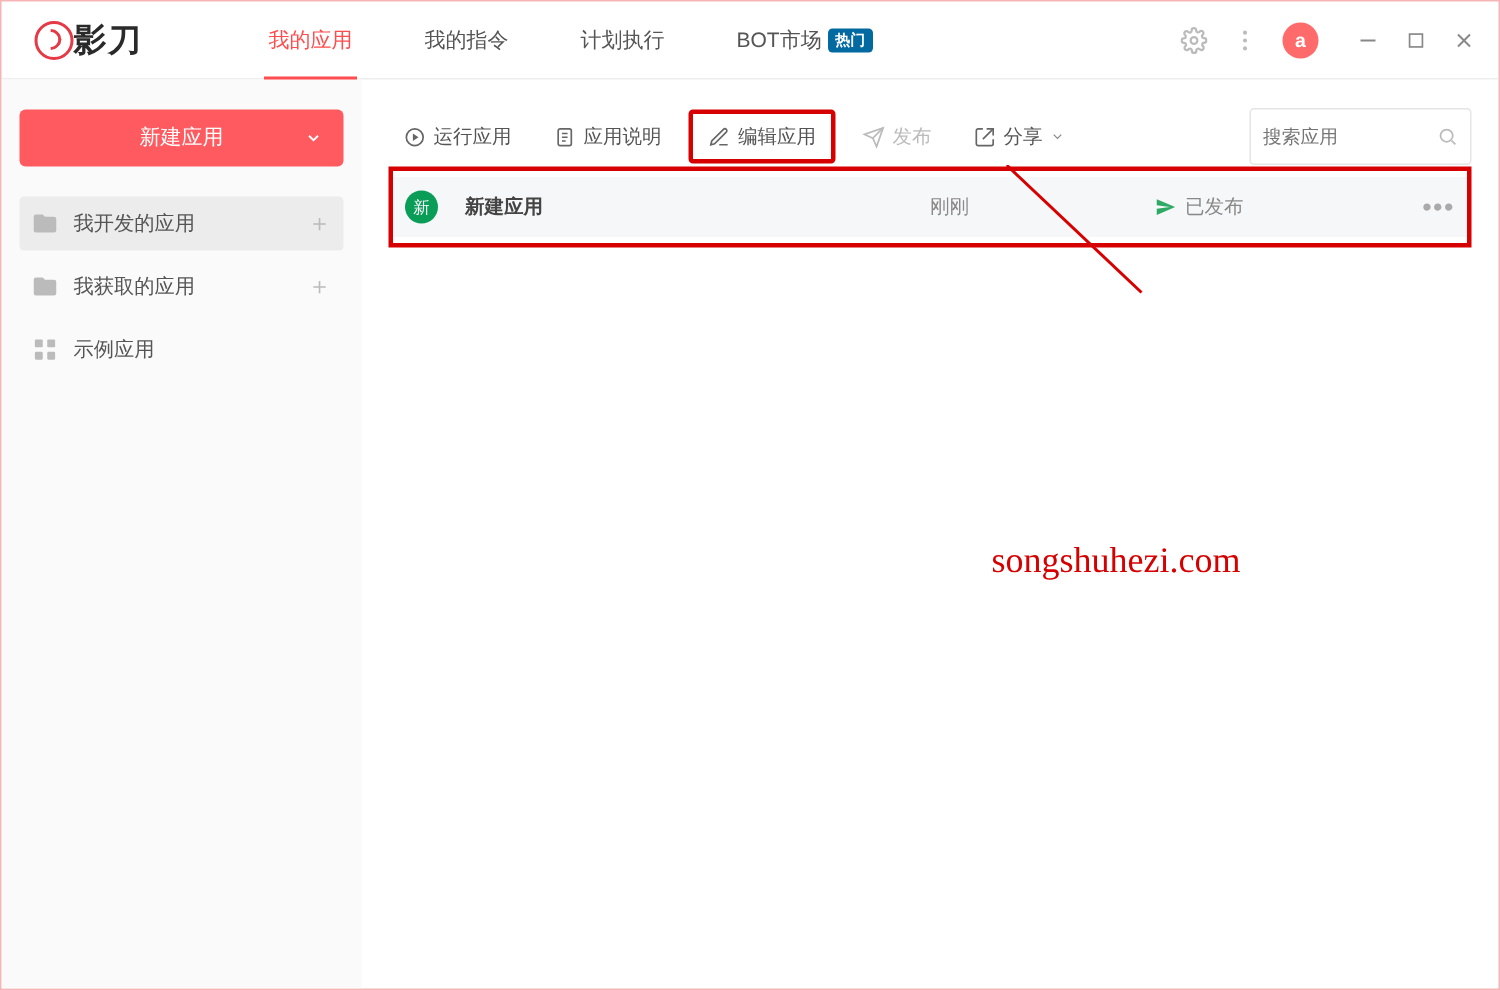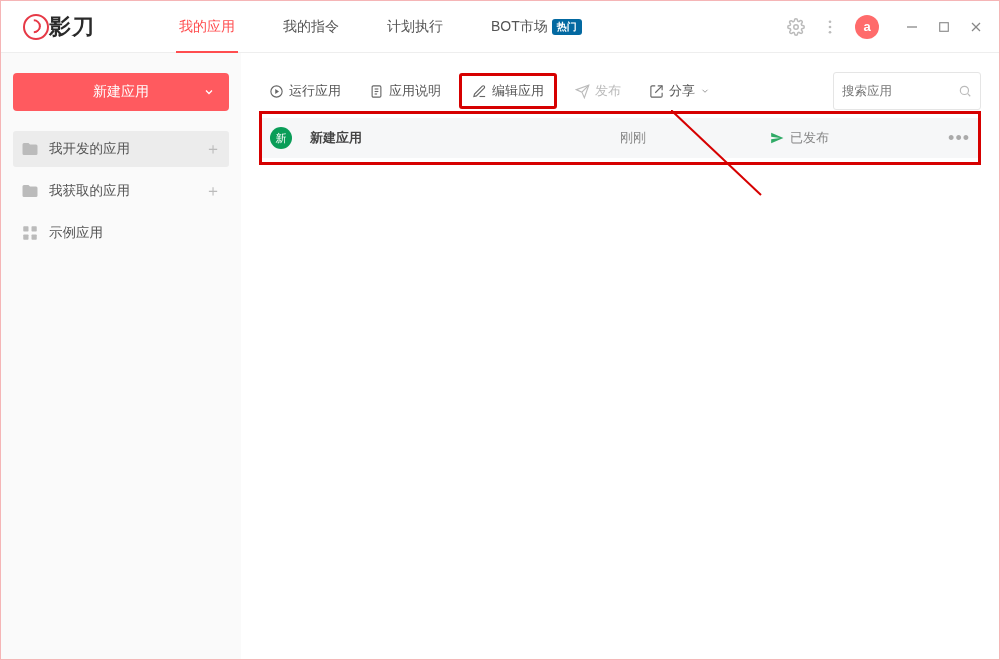--- a/index.html
+++ b/index.html
@@ -227,14 +227,15 @@
 
     <svg class="arrow-line" width="110" height="100">
       <defs>
           <marker id="ah" markerWidth="10" markerHeight="10" refX="8" refY="3" orient="auto">
             <path d="M0,0 L0,6 L9,3 z" fill="#d60000"></path>
           </marker>
         </defs>
       <line x1="0" y1="0" x2="90" y2="85" stroke="#d60000" stroke-width="2" marker-start="url(#ah)"></line>
     </svg>
 
+    <div class="watermark">songshuhezi.com</div>
   </div>
 </div>
 
 </body></html>

